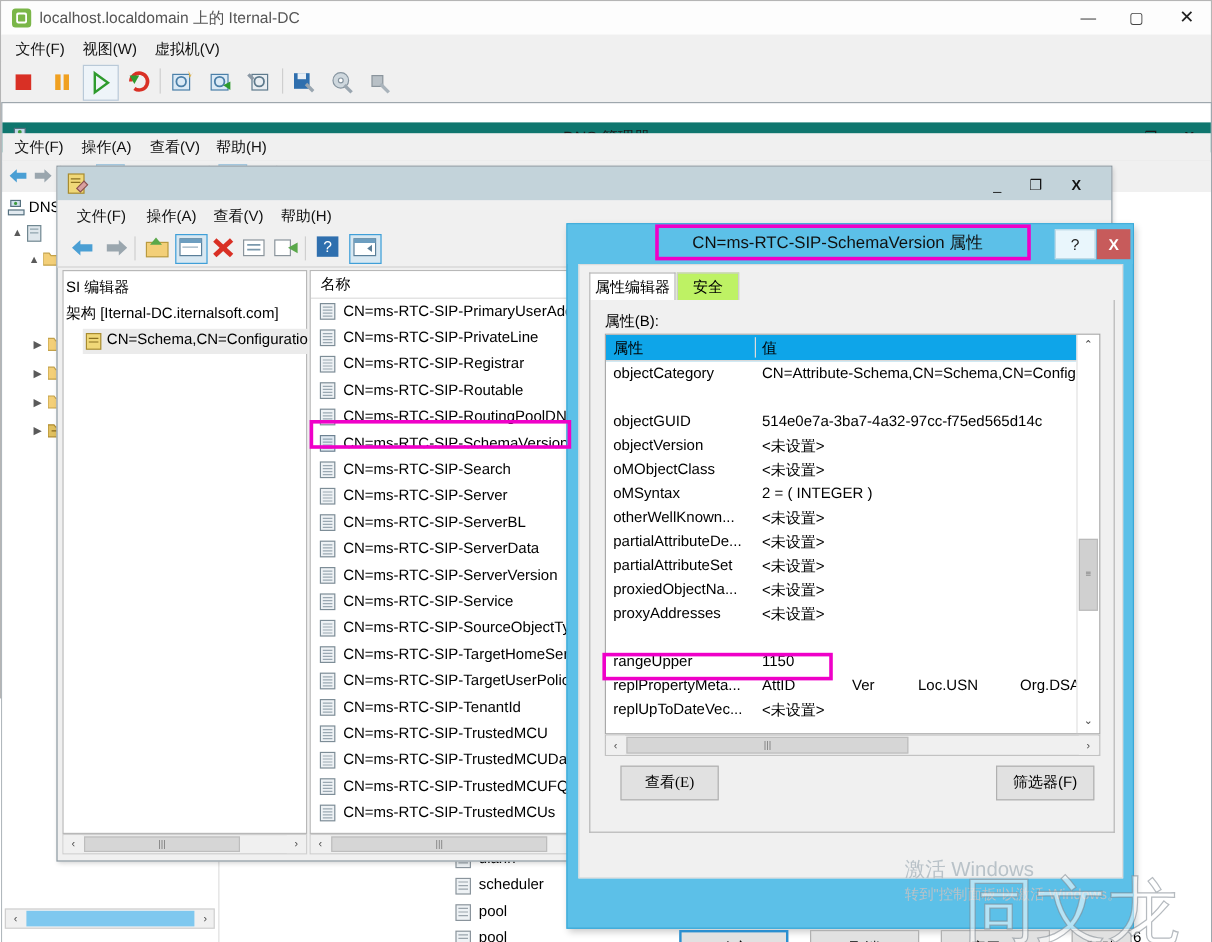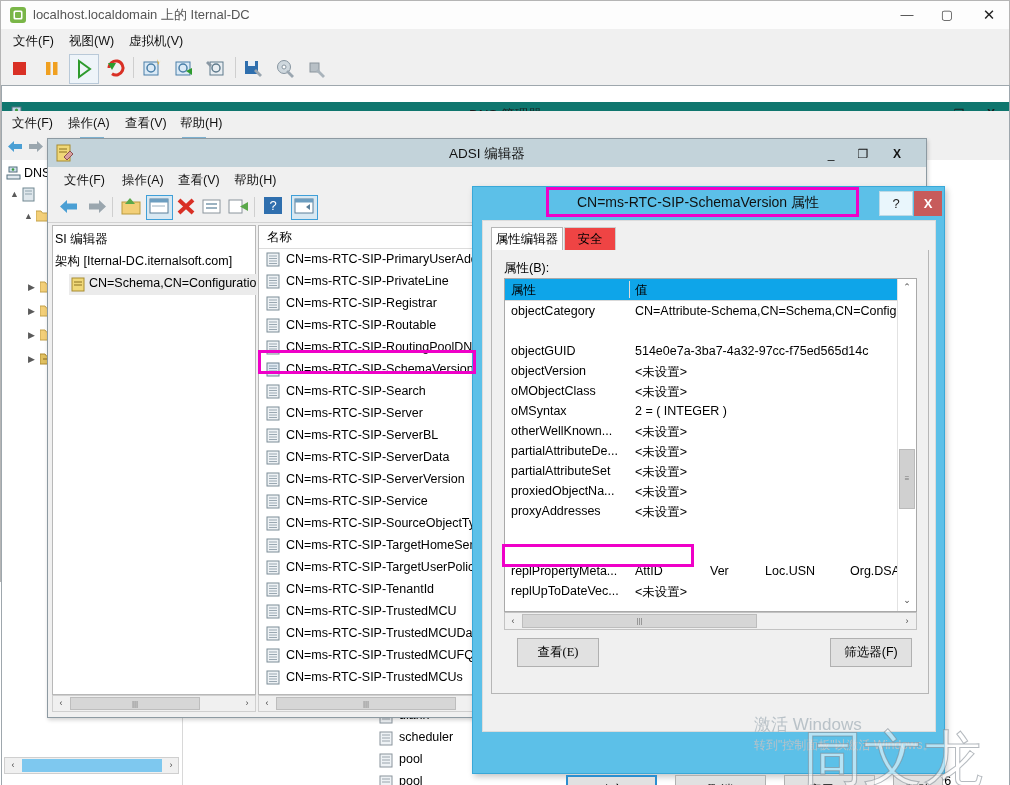--- a/index.html
+++ b/index.html
@@ -73,21 +73,21 @@
 
   
   #prop-dialog{left:471px;top:185px;width:473px;height:588px;background:#5cc0e8;border:1px solid #39a8d8;box-sizing:border-box;box-shadow:2px 3px 6px rgba(0,0,0,.22);}
   #prop-titlebar{left:0;top:0;width:471px;height:33px;background:#5cc0e8;}
   #prop-title-text{left:40px;top:7px;width:370px;text-align:center;font-size:14px;color:#101010;}
   #prop-help{left:406px;top:4px;width:34px;height:25px;background:#e9f6fc;border:1px solid #bcd9e6;box-sizing:border-box;text-align:center;line-height:23px;font-size:13px;color:#222;cursor:default;}
   #prop-close{left:441px;top:4px;width:28px;height:25px;background:#c75b5b;text-align:center;line-height:25px;font-size:13px;color:#fff;font-weight:bold;cursor:default;}
   #prop-inner{left:9px;top:33px;width:454px;height:512px;background:#f0f0f0;border:1px solid #dcdcdc;box-sizing:border-box;}
   .ptab{top:6px;height:24px;font-size:12.5px;color:#000;text-align:center;line-height:23px;cursor:default;box-sizing:border-box;}
   #ptab0{left:8px;width:72px;background:#fff;border:1px solid #b6b6b6;border-bottom:1px solid #fff;}
-  #ptab1{left:81px;width:52px;background:#ef4444;border:1px solid #cdcdcd;}
+  #ptab1{left:81px;width:52px;background:#bef264;border:1px solid #cdcdcd;}
   #ppanel{left:8px;top:29px;width:438px;height:444px;background:#f0f0f0;border:1px solid #b6b6b6;border-top:none;box-sizing:border-box;}
   #plabel{left:12px;top:10px;font-size:12.5px;color:#000;}
   #ptable{left:12px;top:28px;width:413px;height:334px;background:#fff;border:1px solid #a9a9a9;box-sizing:border-box;overflow:hidden;}
   #pthead{left:0;top:0;width:393px;height:21px;background:#0ea5e9;border-bottom:1px solid #d9d9d9;}
   #pthead .c1{position:absolute;left:6px;top:3px;font-size:12.5px;color:#000;}
   #pthead .c2{position:absolute;left:130px;top:3px;font-size:12.5px;color:#000;}
   #pthead .div{position:absolute;left:124px;top:2px;width:1px;height:17px;background:#dcdcdc;}
   .prow{left:0;width:391px;height:20px;white-space:nowrap;cursor:default;}
   .prow .a{position:absolute;left:6px;top:2px;font-size:12.5px;color:#000;}
   .prow .v{position:absolute;left:130px;top:2px;font-size:12.5px;color:#000;}
@@ -389,21 +389,20 @@
   <div class="abs" id="adsi-window">
     <div class="abs" id="adsi-titlebar">
       <div class="abs" id="adsi-icon">
         <svg width="19" height="19">
             <rect x="2" y="1" width="13" height="16" fill="#f0d878" stroke="#a88c30"></rect>
             <line x1="4" y1="5" x2="12" y2="5" stroke="#8a7020"></line>
             <line x1="4" y1="8" x2="12" y2="8" stroke="#8a7020"></line>
             <path d="M9 13l6-6 3 3-6 6z" fill="#d8a0a0" stroke="#8a5050"></path>
           </svg>
       </div>
-      <div class="abs" id="adsi-title-text">ADSI 编辑器</div>
       <div class="abs adsibtn" id="adsi-min">_</div>
       <div class="abs adsibtn" id="adsi-max">❐</div>
       <div class="abs adsibtn" id="adsi-close">X</div>
     </div>
 
     <div class="abs" id="adsi-menubar">
       <div class="abs adsi-menu" style="left:10px">文件(F)</div>
       <div class="abs adsi-menu" style="left:68px">操作(A)</div>
       <div class="abs adsi-menu" style="left:124px">查看(V)</div>
       <div class="abs adsi-menu" style="left:180px">帮助(H)</div>
@@ -749,20 +748,24 @@
               <span class="v">&lt;未设置&gt;</span>
             </div>
           <div class="abs prow" style="top:203px">
               <span class="a">proxiedObjectNa...</span>
               <span class="v">&lt;未设置&gt;</span>
             </div>
           <div class="abs prow" style="top:223px">
               <span class="a">proxyAddresses</span>
               <span class="v">&lt;未设置&gt;</span>
             </div>
+          <div class="abs prow" style="top:263px">
+              <span class="a">rangeUpper</span>
+              <span class="v">1150</span>
+            </div>
           <div class="abs prow" style="top:283px">
             <span class="a">replPropertyMeta...</span>
             <span class="v">AttID</span>
             <span class="v2">Ver</span>
             <span class="v3">Loc.USN</span>
             <span class="v4">Org.DSA</span>
           </div>
           <div class="abs prow" style="top:303px">
               <span class="a">replUpToDateVec...</span>
               <span class="v">&lt;未设置&gt;</span>

